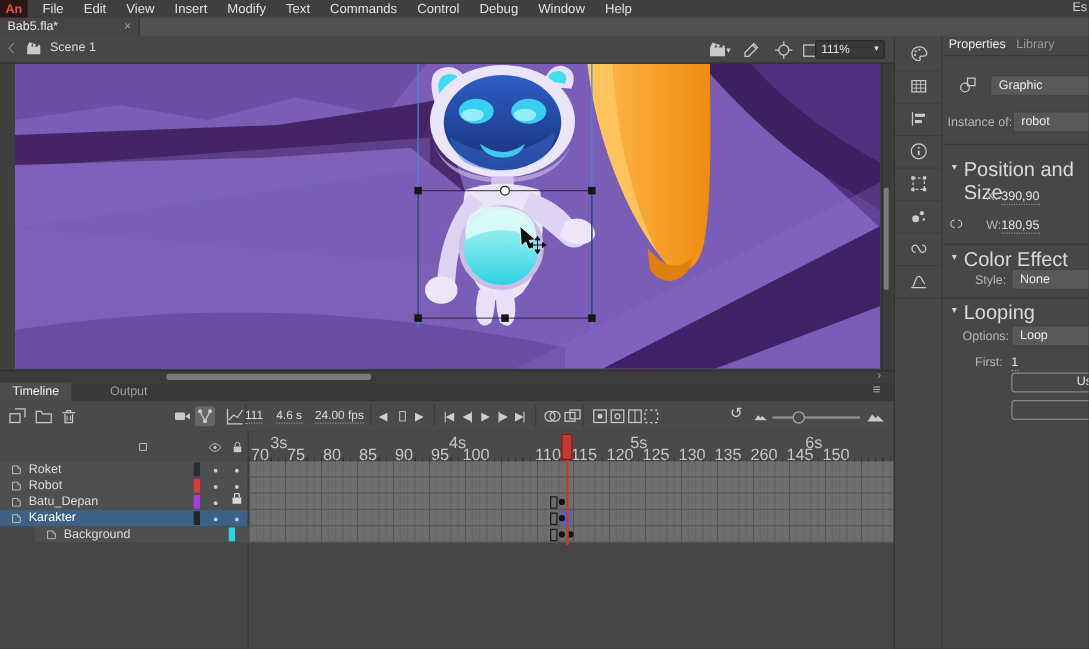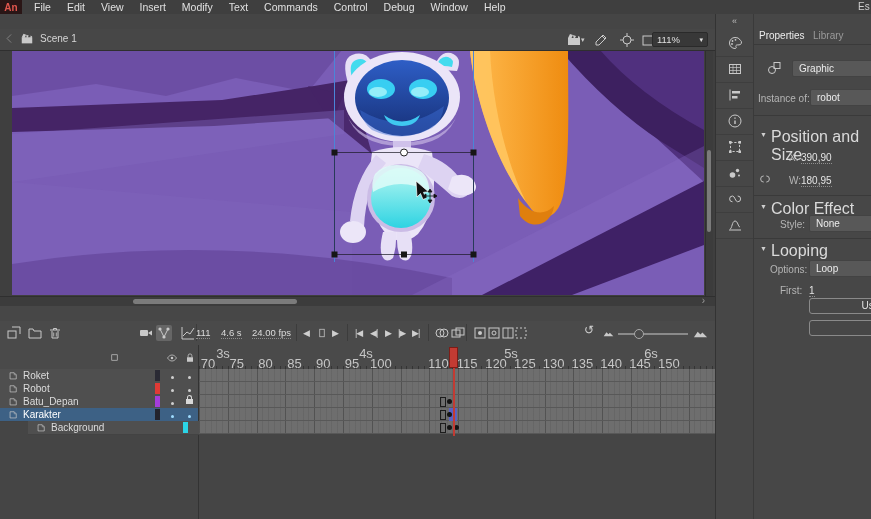--- a/index.html
+++ b/index.html
@@ -117,20 +117,26 @@
         <span class="menu-item">Text</span>
         <span class="menu-item">Commands</span>
         <span class="menu-item">Control</span>
         <span class="menu-item">Debug</span>
         <span class="menu-item">Window</span>
         <span class="menu-item">Help</span>
       </div>
     <span class="ws-btn">Es</span>
   </div>
 
+  <div class="tabbar">
+    <div class="doctab">
+      <span>Bab5.fla*</span>
+      <span class="close">×</span>
+    </div>
+  </div>
 
   <div class="editbar">
     <i class="ic abs" style="left:3px;top:3px;width:13px;height:13px;color:#8e8e8e"><svg viewBox="0 0 16 16" fill="none" stroke="currentColor" stroke-width="1">
           <path d="M10 3 5 8l5 5"></path>
         </svg></i>
     <i class="ic abs" style="left:20px;top:3px;width:14px;height:14px"><svg viewBox="0 0 16 16" fill="none" stroke="currentColor" stroke-width="1">
           <path d="M2 6h12v7H2z" fill="currentColor" stroke="none"></path>
           <path d="M2 6l2-4 3 1-2 4zM7 3l3 1-2 4zM12 4l2 1-2 4z" fill="currentColor" stroke="none"></path>
         </svg></i>
     <span class="scene-lbl">Scene 1</span>
@@ -231,20 +237,25 @@
     <div class="vscroll">
         <div class="vthumb"></div>
       </div>
   </div>
   <div class="hscroll">
     <div class="hthumb"></div>
     <span class="arr">›</span>
   </div>
 
   <div class="tl">
+    <div class="tl-tabs">
+      <span class="tl-tab active">Timeline</span>
+      <span class="tl-tab idle">Output</span>
+      <span class="tl-burger">≡</span>
+    </div>
 
     <div class="tl-toolbar">
       <i class="ic tbi" style="left:6px"><svg viewBox="0 0 16 16" fill="none" stroke="currentColor" stroke-width="1">
             <rect x="2" y="6" width="8" height="7"></rect>
             <path d="M6 2h8v7"></path>
           </svg></i>
       <i class="ic tbi" style="left:27px"><svg viewBox="0 0 16 16" fill="none" stroke="currentColor" stroke-width="1">
             <path d="M2 4h4l1 2h7v7H2z"></path>
           </svg></i>
       <i class="ic tbi" style="left:47px"><svg viewBox="0 0 16 16" fill="none" stroke="currentColor" stroke-width="1">
@@ -399,21 +410,21 @@
             <span class="rnum" style="left: 124.2px;">90</span>
             <span class="rnum" style="left: 153px;">95</span>
             <span class="rnum" style="left: 181.8px;">100</span>
             <span class="rnum" style="left: 210.6px; margin-top: 36px;">105</span>
             <span class="rnum" style="left: 239.4px;">110</span>
             <span class="rnum" style="left: 268.2px;">115</span>
             <span class="rnum" style="left: 297px;">120</span>
             <span class="rnum" style="left: 325.8px;">125</span>
             <span class="rnum" style="left: 354.6px;">130</span>
             <span class="rnum" style="left: 383.4px;">135</span>
-            <span class="rnum" style="left: 412.2px;">140</span>
+            <span class="rnum" style="left: 412.2px;">260</span>
             <span class="rnum" style="left: 441px;">145</span>
             <span class="rnum" style="left: 469.8px;">150</span>
           </div>
         <div id="frame-rows">
             <div class="frow" style="top: 24px;"></div>
             <div class="frow" style="top: 37px;"></div>
             <div class="frow" style="top: 50px;">
               <span class="mk-end" style="left:241px"></span>
               <span class="mk-key" style="left:248px"></span>
             </div>

